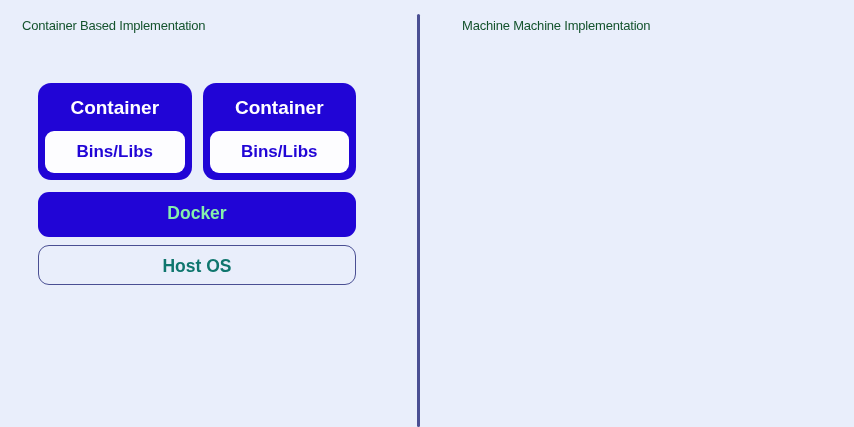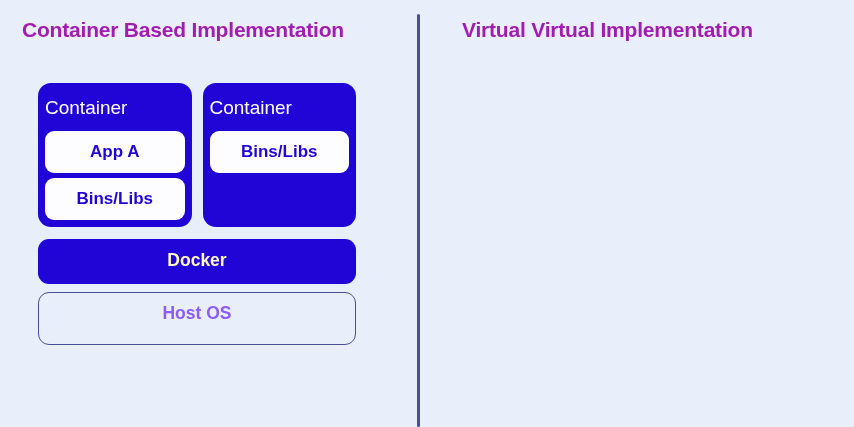--- a/index.html
+++ b/index.html
@@ -38,23 +38,23 @@
     top: 0;
     height: 427px;
     box-sizing: border-box;
   }
   .panel-left  { left: 0px;   width: 417px; }
   .panel-right { left: 420px; width: 434px; }
 
   .panel-title {
     position: absolute;
     top: 18px;
-    font-size: 21px;
-    font-weight: bold;
-    color: #a21caf;
+    font-size: 13px;
+    font-weight: normal;
+    color: #14532d;
     letter-spacing: -0.2px;
     white-space: nowrap;
   }
   .panel-left  .panel-title { left: 22px; }
   .panel-right .panel-title { left: 42px; }
 
   
   .stack {
     position: absolute;
   }
@@ -73,80 +73,80 @@
     padding: 7px 7px 7px 7px;
     box-sizing: border-box;
     display: flex;
     flex-direction: column;
     gap: 5px;
   }
 
   .unit-header {
     color: #ffffff;
     font-size: 19px;
-    font-weight: normal;
+    font-weight: bold;
+    text-align: center;
     padding: 8px 0 9px 0;
     line-height: 1;
   }
 
   .inner-box {
     background: #fdfdff;
     border-radius: 9px;
     color: #2105d6;
     font-size: 17px;
     font-weight: bold;
     text-align: center;
     padding: 12px 0 13px 0;
     line-height: 1;
   }
 
   
   .bar-solid {
     margin-top: 12px;
     background: #2105d6;
     border-radius: 11px;
-    color: #fef9c3;
+    color: #86efac;
     font-size: 17.5px;
     font-weight: bold;
     text-align: center;
     padding: 13px 0 14px 0;
     line-height: 1;
   }
 
   
   .bar-outline {
     margin-top: 8px;
     background: transparent;
     border: 1.4px solid #4a4f93;
     border-radius: 11px;
-    color: #8b5cf6;
+    color: #0f766e;
     font-size: 17.5px;
     font-weight: bold;
     text-align: center;
-    padding: 12px 0 22px 0;
+    padding: 12px 0 9px 0;
     line-height: 1;
     box-sizing: border-box;
   }
 </style>
 </head>
 <body>
 
 <div class="diagram">
 
   <div class="panel panel-left">
 
     <div class="panel-title">Container Based Implementation</div>
 
     <div class="stack stack-left">
 
       <div class="unit-row">
 
         <div class="unit-card">
           <div class="unit-header">Container</div>
-          <div class="inner-box">App A</div>
           <div class="inner-box">Bins/Libs</div>
         </div>
 
         <div class="unit-card">
           <div class="unit-header">Container</div>
           <div class="inner-box">Bins/Libs</div>
         </div>
 
       </div>
 
@@ -155,17 +155,17 @@
       <div class="bar-outline">Host OS</div>
 
 
     </div>
   </div>
 
   <div class="divider"></div>
 
   <div class="panel panel-right">
 
-    <div class="panel-title">Virtual Virtual Implementation</div>
+    <div class="panel-title">Machine Machine Implementation</div>
 
   </div>
 
 </div>
 
 </body></html>

